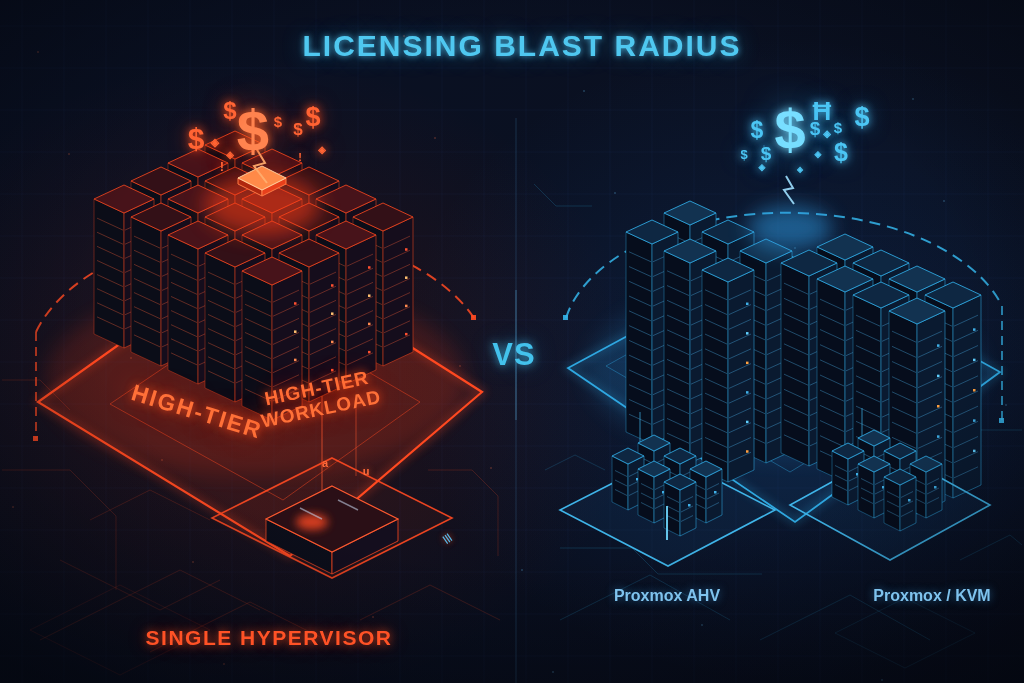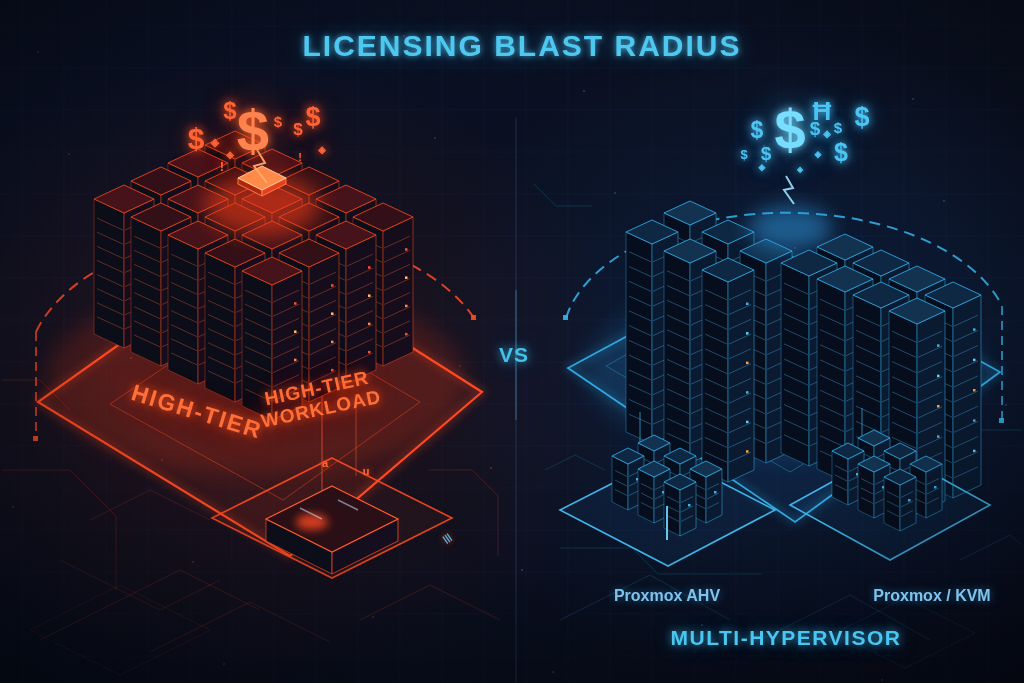--- a/index.html
+++ b/index.html
@@ -11,21 +11,21 @@
       linear-gradient(160deg,#0a1124 0%,#0a1020 45%,#080d1c 100%);
     font-family:"Liberation Sans", sans-serif;
     padding-left:36px;
   }
   #vignette{position:absolute;inset:0;pointer-events:none;
     background:radial-gradient(ellipse 75% 70% at 50% 44%, transparent 55%, rgba(2,4,10,0.62) 100%);}
   svg{position:absolute;left:0;top:0;}
   .t{position:absolute;transform:translate(-50%,-50%);white-space:nowrap;font-weight:bold;}
   #title{left:522px;top:46px;font-size:30px;letter-spacing:2px;color:#4fc8f0;
     text-shadow:0 0 6px rgba(80,200,245,.8),0 0 22px rgba(40,170,230,.45);}
-  #vs{left:514px;top:355px;font-size:21px;letter-spacing:1px;color:#43c2ec;
+  #vs{left:514px;top:355px;font-size:31px;letter-spacing:1px;color:#43c2ec;
     text-shadow:0 0 10px rgba(70,195,240,.8),0 0 24px rgba(40,160,230,.4);}
   #ht-left{left:197px;top:412px;font-size:23px;letter-spacing:2px;color:#ff7038;
     transform:translate(-50%,-50%) rotate(17deg);
     text-shadow:0 0 8px rgba(255,80,30,.9),0 0 24px rgba(255,60,20,.55);}
   #ht-right{left:319px;top:399px;font-size:19px;letter-spacing:1px;line-height:1.08;text-align:center;
     color:#ff7038;transform:translate(-50%,-50%) rotate(-12deg);
     text-shadow:0 0 8px rgba(255,80,30,.9),0 0 22px rgba(255,60,20,.5);}
   #ht-right span{display:block;}
   #lbl-single{left:269px;top:638px;font-size:21px;letter-spacing:1.5px;color:#ff5226;
     text-shadow:0 0 8px rgba(255,80,30,.7),0 0 20px rgba(255,60,20,.35);}
@@ -1220,21 +1220,21 @@
 
   <div class="t" id="title">LICENSING BLAST RADIUS</div>
   <div class="t" id="vs">VS</div>
 
   <div class="t" id="ht-left">HIGH-TIER</div>
   <div class="t" id="ht-right">
     <span>HIGH-TIER</span>
     <span>WORKLOAD</span>
   </div>
 
-  <div class="t" id="lbl-multi">MULTI-HYPERVISOR</div>
+  <div class="t" id="lbl-single">SINGLE HYPERVISOR</div>
   <div class="t sub" id="lbl-nutanix">Proxmox AHV</div>
   <div class="t sub" id="lbl-proxmox">Proxmox / KVM</div>
 
   <div id="money-left">
       <span class="money-span m-red-big" style="left: 253px; top: 131px; font-size: 58px;">$</span>
       <span class="money-span m-red" style="left: 196px; top: 139px; font-size: 30px;">$</span>
       <span class="money-span m-red" style="left: 230px; top: 111px; font-size: 24px;">$</span>
       <span class="money-span m-red" style="left: 313px; top: 117px; font-size: 27px;">$</span>
       <span class="money-span m-red" style="left: 298px; top: 129px; font-size: 17px;">$</span>
       <span class="money-span m-red" style="left: 278px; top: 121px; font-size: 15px;">$</span>

